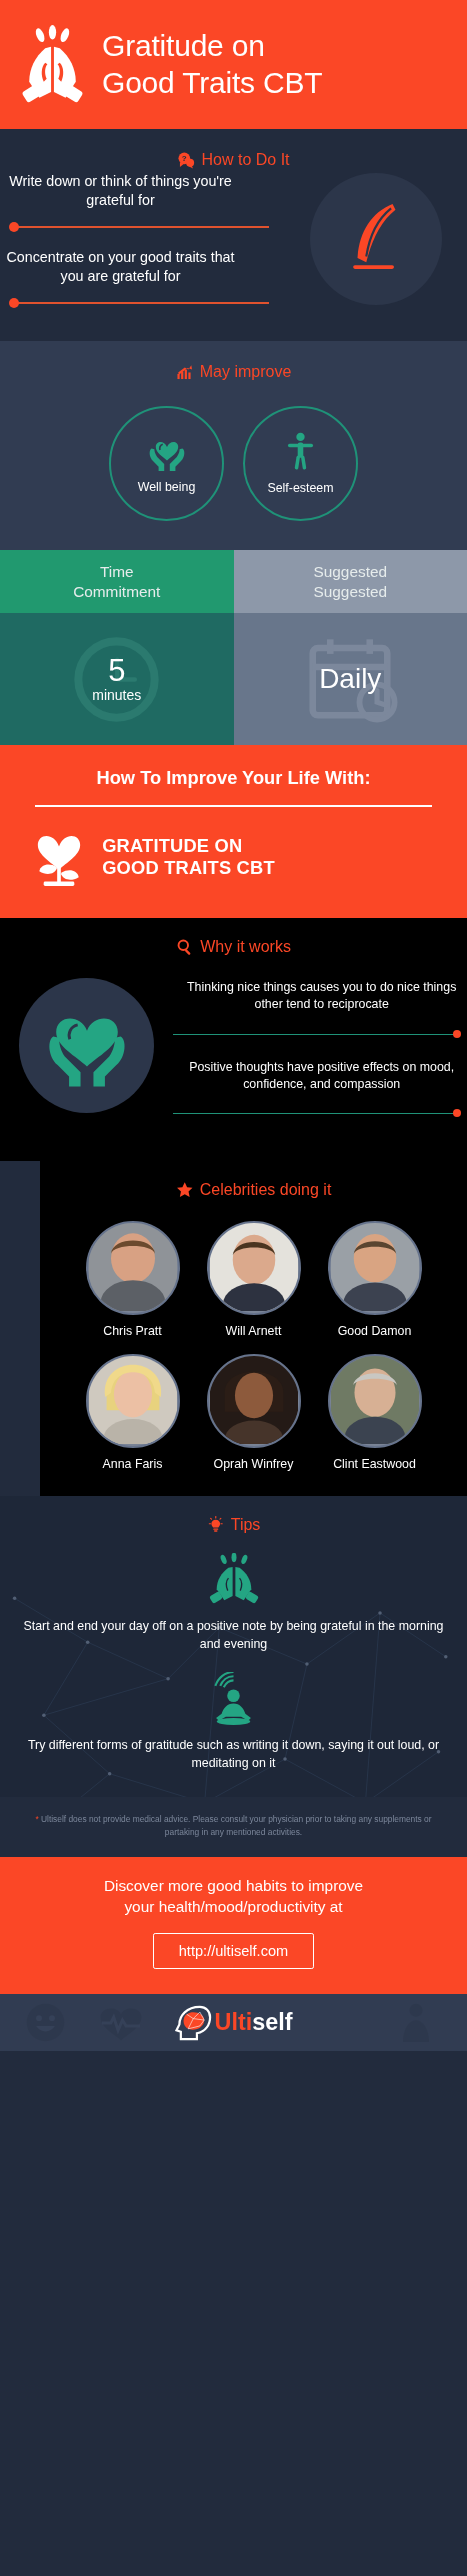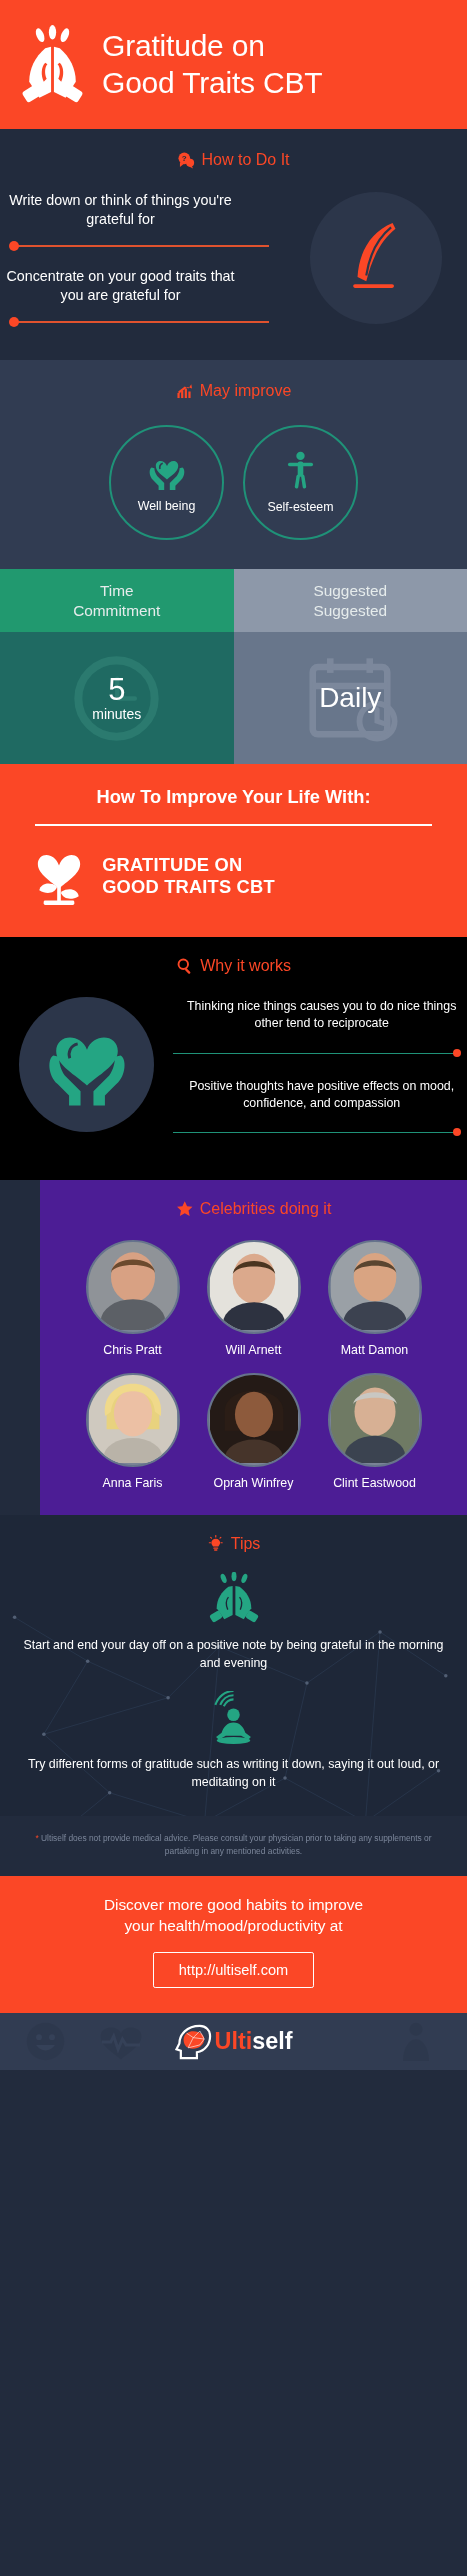--- a/index.html
+++ b/index.html
@@ -43,21 +43,20 @@
   .sec-head .ico { width:17.5px; height:17.5px; display:block; }
 
   
   .howto {
     background:#222b3d;
     padding:22px 0 26px;
     position:relative;
   }
   .howto-body {
     position:relative;
-    margin-top:19px;
     height:146px;
   }
   .quill-circle {
     position:absolute;
     right:25px; top:4.4px;
     width:132px; height:132px;
     border-radius:50%;
     background:#2c364a;
     display:flex; align-items:center; justify-content:center;
   }
@@ -218,21 +217,21 @@
     right:5.8px;
     width:8px; height:8px;
     border-radius:50%;
     background:#fb4726;
   }
   .why-dot.d1 { top:56px; }
   .why-dot.d2 { top:135px; }
 
   
   .celebs {
-    background:#4c1d95;
+    background:#000000;
     padding:20.5px 0 25px;
     margin-left:40px;
   }
   .celeb-grid {
     display:grid;
     grid-template-columns:repeat(3, 1fr);
     row-gap:16px;
     margin-top:22px;
     padding:0 32px;
     justify-items:center;
@@ -567,21 +566,21 @@
 
       <div class="celeb">
         <div class="celeb-photo">
           <svg viewBox="0 0 120 120" width="88" height="88">
               <rect width="120" height="120" fill="#9aa0a6"></rect>
             <ellipse cx="60" cy="48" rx="29" ry="33" fill="#d9a482"></ellipse>
             <path d="M31 42 C34 19 86 19 89 42 C84 29 36 29 31 42 Z" fill="#5a4530"></path>
             <ellipse cx="60" cy="109" rx="43" ry="28" fill="#3c4250"></ellipse>
           </svg>
         </div>
-        <div class="celeb-name">Matt Damon</div>
+        <div class="celeb-name">Good Damon</div>
       </div>
 
       <div class="celeb">
         <div class="celeb-photo">
           <svg viewBox="0 0 120 120" width="88" height="88">
               <rect width="120" height="120" fill="#cfc9bf"></rect>
             <path d="M24 52 C24 14 96 14 96 52 L96 74 L24 74 Z" fill="#e8d27e"></path>
             <ellipse cx="60" cy="52" rx="26" ry="32" fill="#ecc0a4"></ellipse>
             <path d="M22 56 C18 26 40 12 60 12 C80 12 102 26 98 56 L90 50 C88 28 72 22 60 22 C48 22 32 28 30 50 Z" fill="#f0d98a"></path>
             <ellipse cx="60" cy="112" rx="40" ry="26" fill="#b9b3a8"></ellipse>

